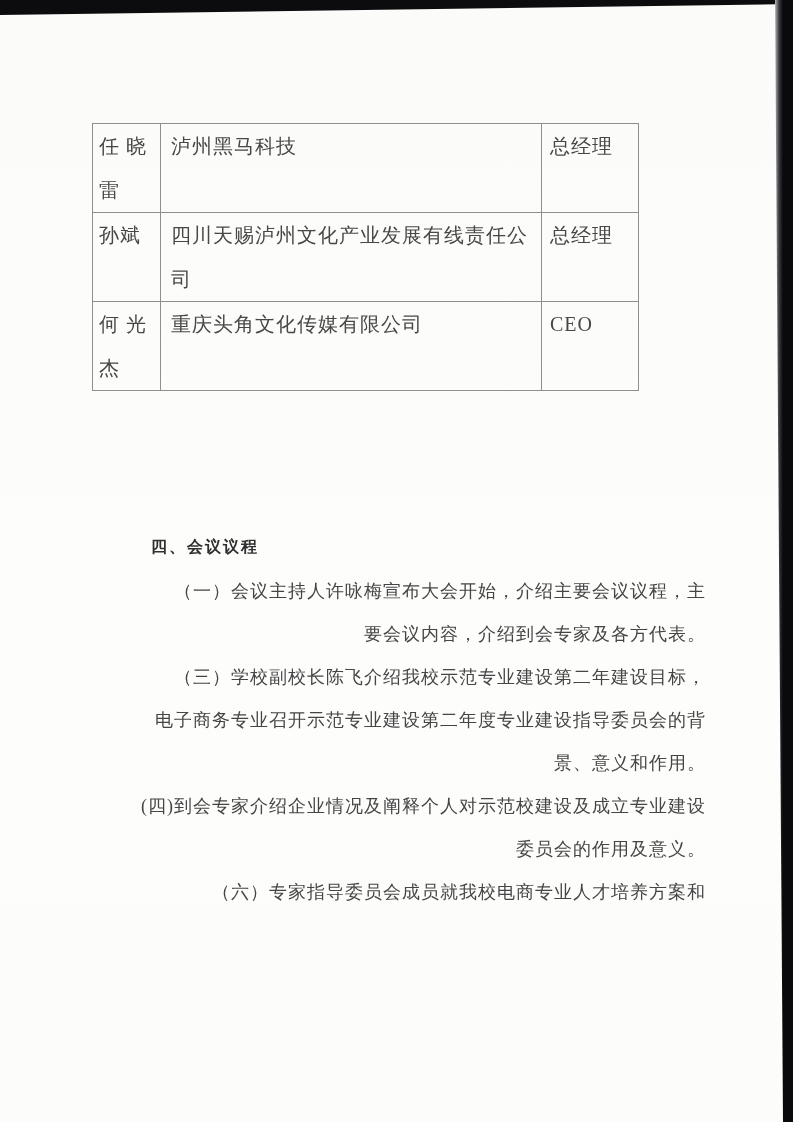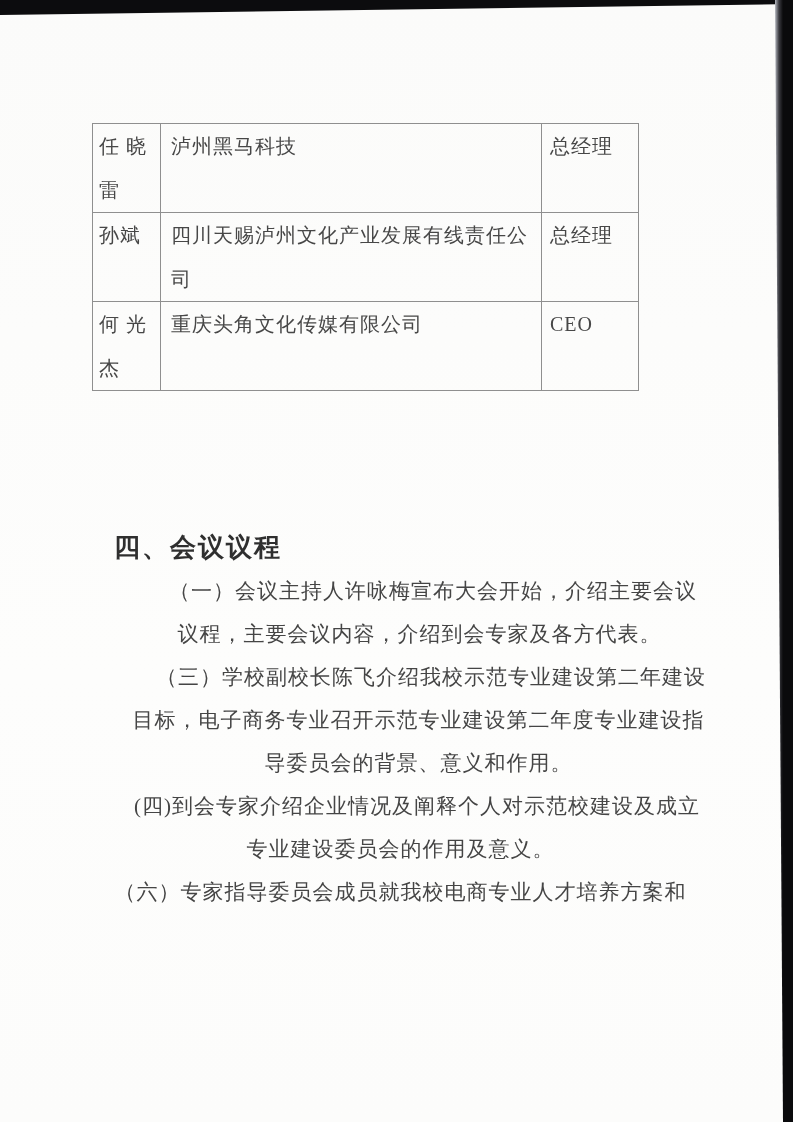--- a/index.html
+++ b/index.html
@@ -57,31 +57,31 @@
   
   .agenda {
     position: absolute;
     left: 95px; top: 524px;
     width: 611px;
     color: #454545;
   }
   .agenda-heading {
     font-family: "Liberation Sans", sans-serif;
     font-weight: bold;
-    font-size: 26px;
+    font-size: 16px;
     line-height: 46px;
     letter-spacing: 2px;
     color: #2f2f2f;
-    margin-left: 19px;
+    margin-left: 56px;
   }
   .agenda p {
-    font-size: 21px;
+    font-size: 18px;
     line-height: 43px;
     letter-spacing: 1px;
-    text-align: center;
+    text-align: right;
   }
   .para-1 { margin-left: 38px; text-indent: 27px; }
   .para-2 { margin-left: 0;    text-indent: 44px; }
   .para-3 { margin-left: 36px; text-indent: 25px; }
   .para-4 { margin-left: 0;    text-indent: 33px; }
   .para-5 { text-indent: 0; letter-spacing: 1.5px; }
 </style>
 </head>
 <body>
 

